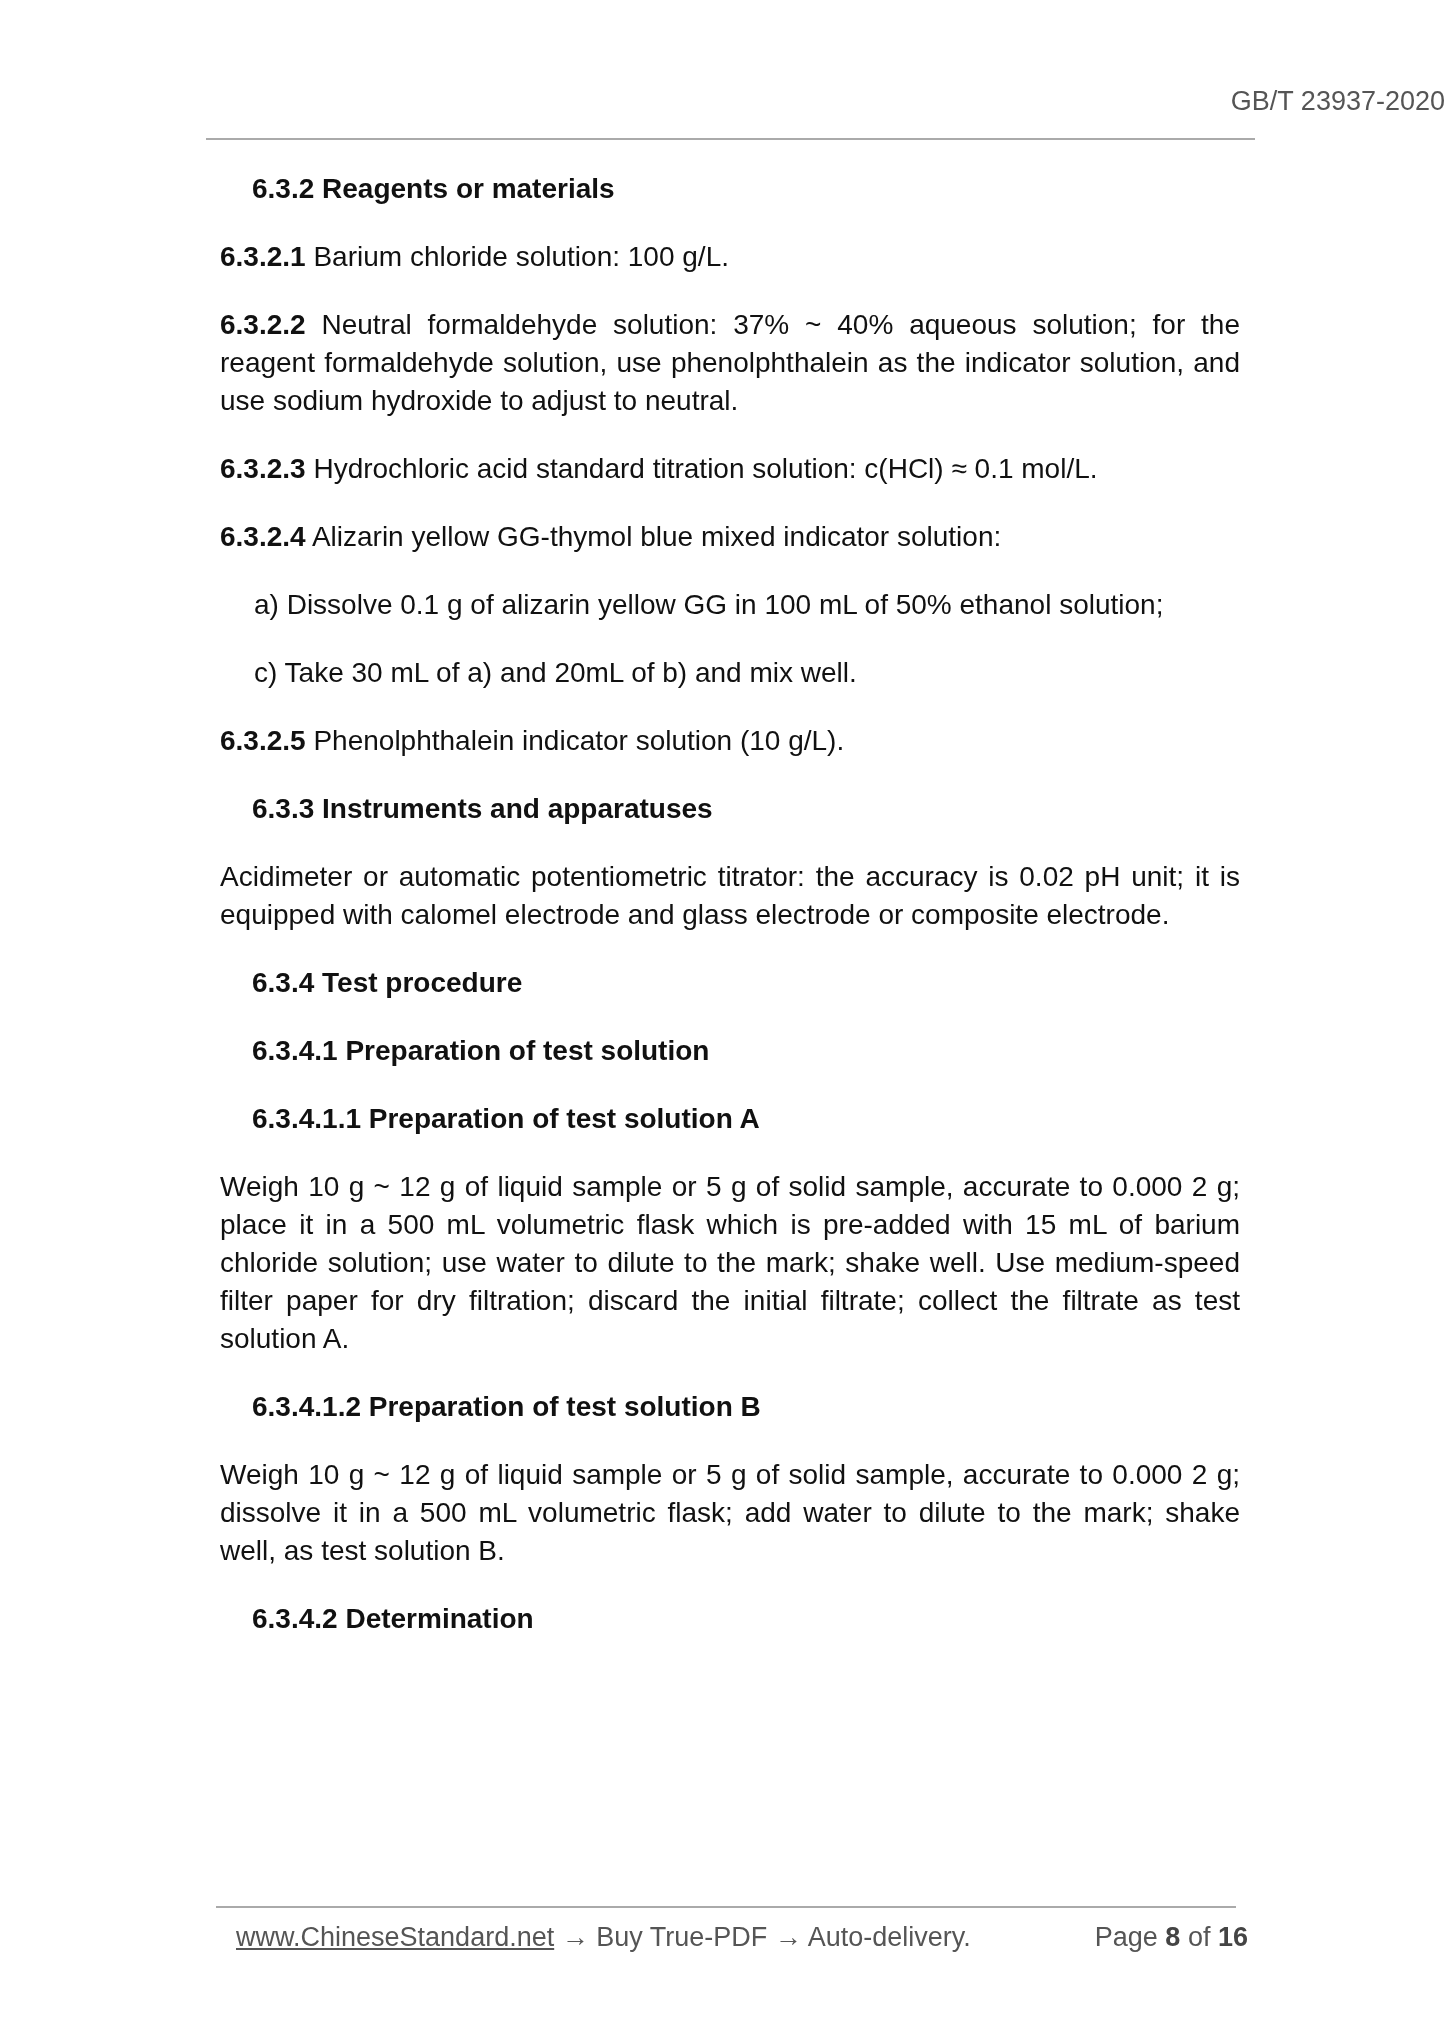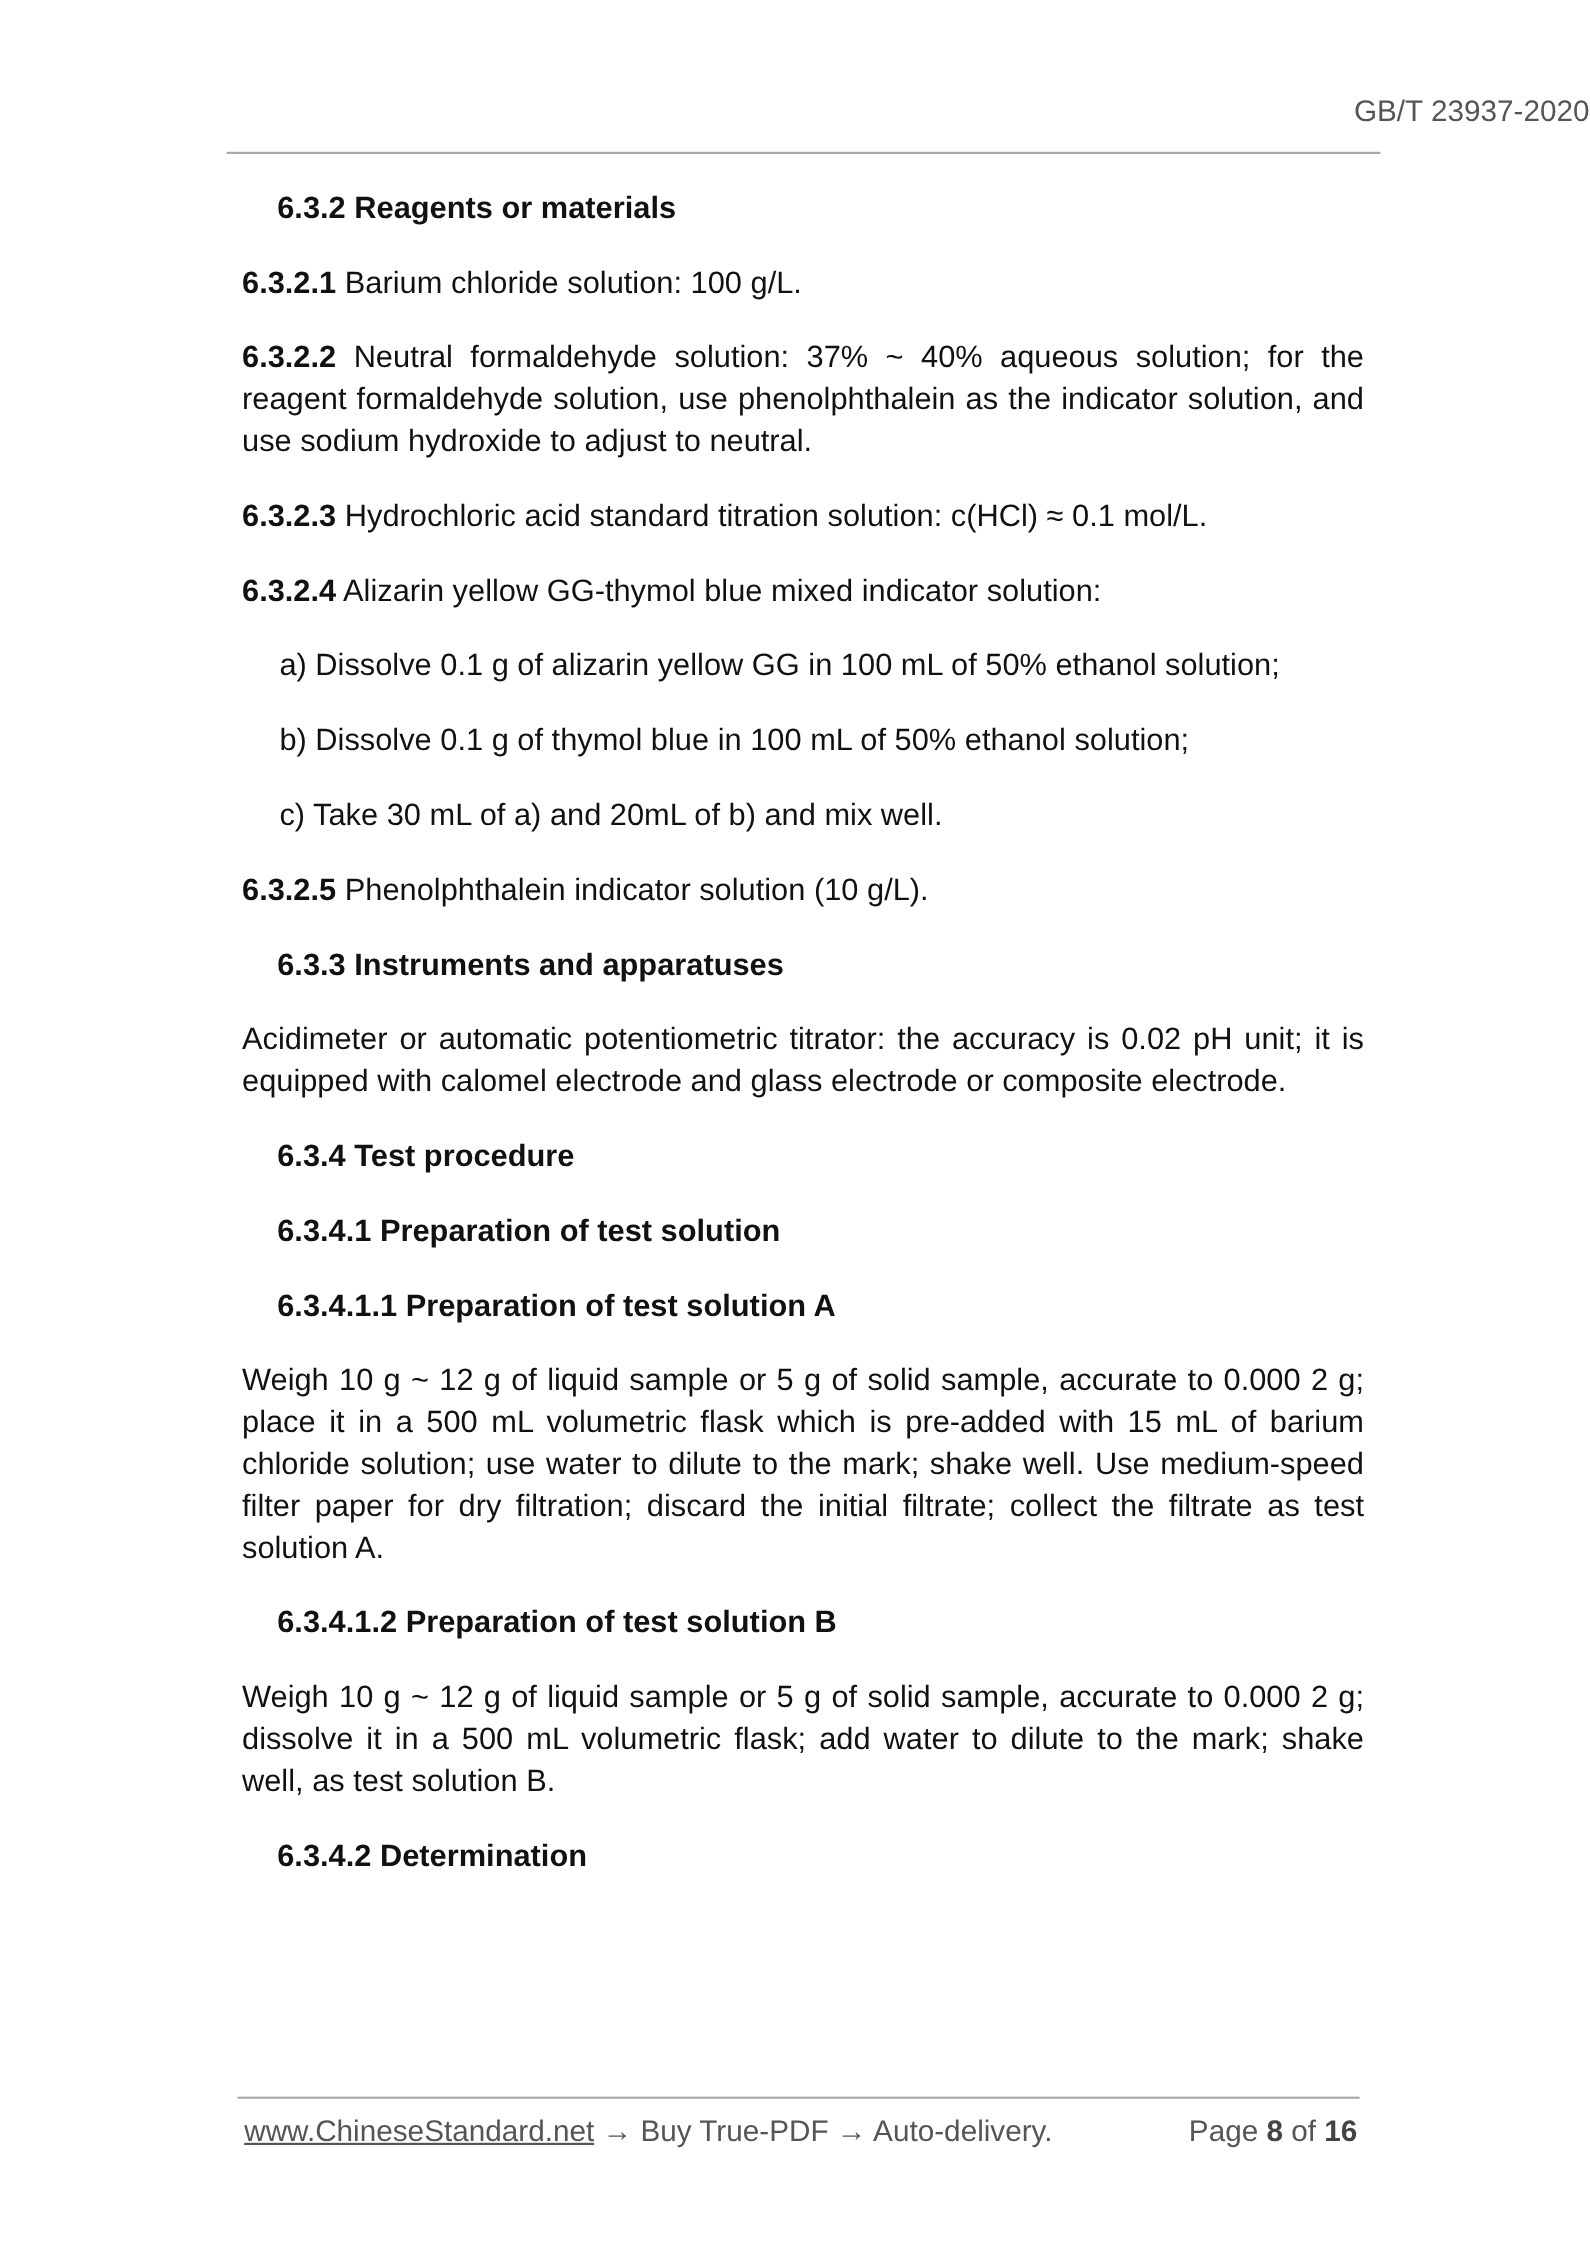--- a/index.html
+++ b/index.html
@@ -7,39 +7,38 @@
            font-family: "Liberation Sans", sans-serif; color: #111; }
     .header { position: absolute; top: 86px; left: 0; width: 1445px; text-align: right;
               font-size: 27px; color: #555; }
     .header-rule { position: absolute; top: 138px; left: 206px; width: 1049px; height: 2px; background: #aaa; }
     .content { position: absolute; top: 170px; left: 220px; width: 1020px; font-size: 28px; line-height: 38px; }
     .p { margin: 0 0 30px 0; text-align: justify; }
     .p.h { font-weight: bold; margin-left: 32px; }
     .num { font-weight: bold; }
     .li { margin: 0 0 30px 0; padding-left: 34px; }
     .footer-rule { position: absolute; top: 1906px; left: 216px; width: 1020px; height: 2px; background: #aaa; }
-    .footer { position: absolute; top: 1922px; left: 222px; width: 1012px; font-size: 27px; color: #555;
+    .footer { position: absolute; top: 1922px; left: 236px; width: 1012px; font-size: 27px; color: #555;
               display: flex; justify-content: space-between; }
     .footer a { color: #555; text-decoration: underline; }
     .footer b { color: #444; }
   </style>
 </head>
 <body>
 
 <div class="header">GB/T 23937-2020</div>
 <div class="header-rule"></div>
 
 <div class="content" id="content">
     <div class="p h">6.3.2 Reagents or materials</div>
     <div class="p"><span class="num">6.3.2.1</span><span> Barium chloride solution: 100 g/L.</span></div>
     <div class="p"><span class="num">6.3.2.2</span><span> Neutral formaldehyde solution: 37% ~ 40% aqueous solution; for the reagent formaldehyde solution, use phenolphthalein as the indicator solution, and use sodium hydroxide to adjust to neutral.</span></div>
     <div class="p"><span class="num">6.3.2.3</span><span> Hydrochloric acid standard titration solution: c(HCl) ≈ 0.1 mol/L.</span></div>
     <div class="p"><span class="num">6.3.2.4</span><span> Alizarin yellow GG-thymol blue mixed indicator solution:</span></div>
     <div class="li">a) Dissolve 0.1 g of alizarin yellow GG in 100 mL of 50% ethanol solution;</div>
-    <div class="li">b) Dissolve 0.1 g of thymol blue in 100 mL of 50% ethanol solution;</div>
     <div class="li">c) Take 30 mL of a) and 20mL of b) and mix well.</div>
     <div class="p"><span class="num">6.3.2.5</span><span> Phenolphthalein indicator solution (10 g/L).</span></div>
     <div class="p h">6.3.3 Instruments and apparatuses</div>
     <div class="p">Acidimeter or automatic potentiometric titrator: the accuracy is 0.02 pH unit; it is equipped with calomel electrode and glass electrode or composite electrode.</div>
     <div class="p h">6.3.4 Test procedure</div>
     <div class="p h">6.3.4.1 Preparation of test solution</div>
     <div class="p h">6.3.4.1.1 Preparation of test solution A</div>
     <div class="p">Weigh 10 g ~ 12 g of liquid sample or 5 g of solid sample, accurate to 0.000 2 g; place it in a 500 mL volumetric flask which is pre-added with 15 mL of barium chloride solution; use water to dilute to the mark; shake well. Use medium-speed filter paper for dry filtration; discard the initial filtrate; collect the filtrate as test solution A.</div>
     <div class="p h">6.3.4.1.2 Preparation of test solution B</div>
     <div class="p">Weigh 10 g ~ 12 g of liquid sample or 5 g of solid sample, accurate to 0.000 2 g; dissolve it in a 500 mL volumetric flask; add water to dilute to the mark; shake well, as test solution B.</div>

